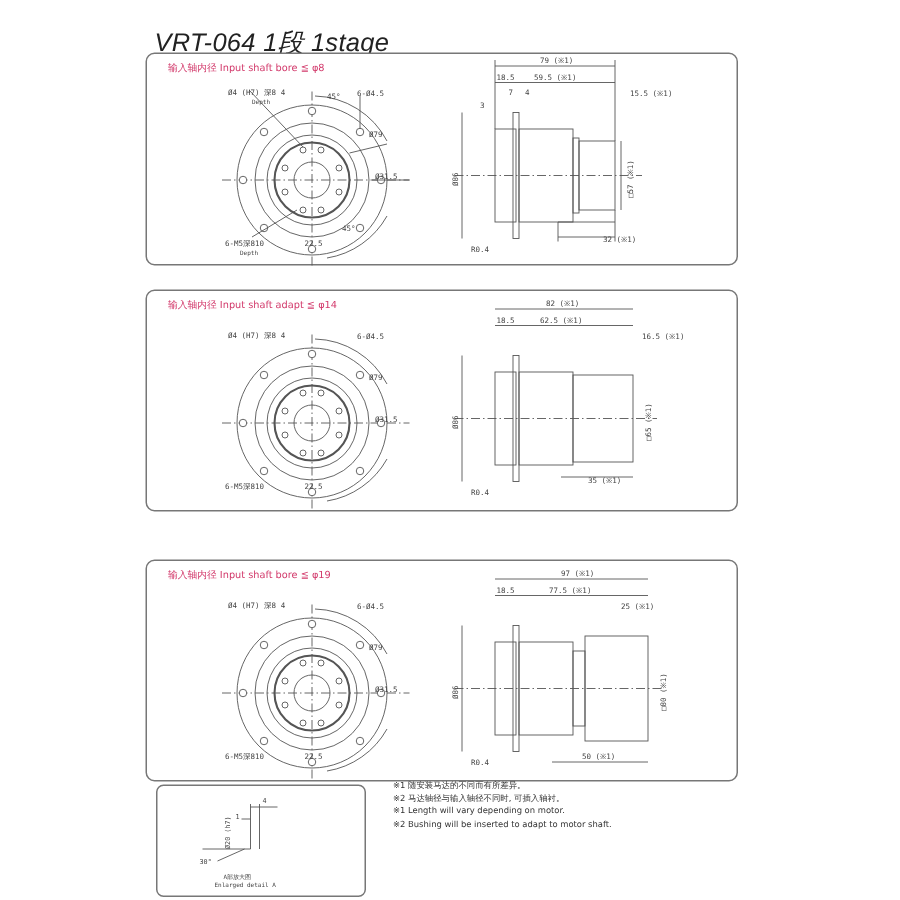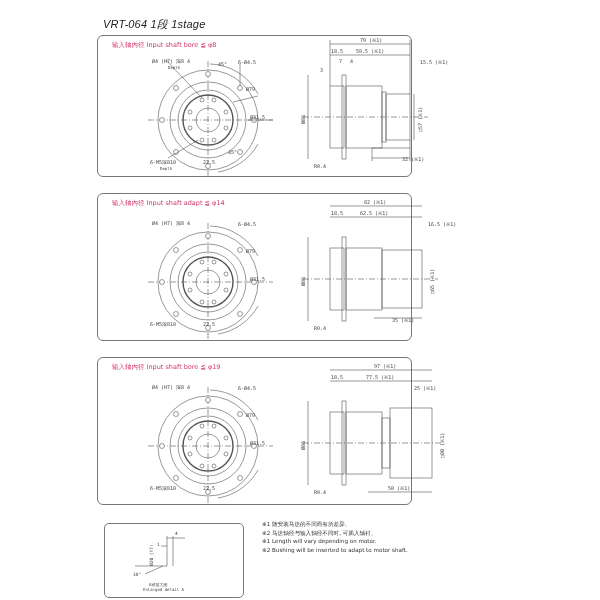--- a/index.html
+++ b/index.html
@@ -1,18 +1,18 @@
 <!DOCTYPE html>
 <html><head>
 <meta charset="utf-8">
 <style>
   html,body{margin:0;padding:0;background:#fff;}
   body{width:600px;height:600px;position:relative;overflow:hidden;font-family:"DejaVu Sans",sans-serif;}
-  .title{position:absolute;left:103px;top:17px;font-family:"Liberation Sans",sans-serif;font-style:italic;font-size:11px;color:#222;letter-spacing:0.2px;}
-  .panel{position:absolute;left:97px;width:315px;border:1px solid #777;border-radius:6px;background:#fff;box-sizing:border-box;padding-left:23px;}
+  .title{position:absolute;left:103px;top:17px;font-family:"Liberation Sans",sans-serif;font-style:italic;font-size:17px;color:#222;letter-spacing:0.2px;}
+  .panel{position:absolute;left:97px;width:395px;border:1px solid #777;border-radius:6px;background:#fff;box-sizing:border-box;padding-left:23px;}
   .panel-label{position:absolute;left:14px;top:5px;font-size:6.5px;color:#d2386a;white-space:nowrap;}
   .panel svg{position:absolute;left:0;top:0;}
   .notepanel{position:absolute;left:104px;top:523px;width:140px;height:75px;border:1px solid #777;border-radius:5px;box-sizing:border-box;}
   .notes{position:absolute;left:262px;top:520px;font-size:5.6px;line-height:8.6px;color:#333;}
   .notes div{white-space:nowrap;}
   svg text{font-family:"DejaVu Sans Mono",monospace;fill:#444;}
 </style>
 </head>
 <body>
 
@@ -150,21 +150,21 @@
     <text x="233" y="21" font-size="5">18.5</text>
     <text x="262" y="21" font-size="5">62.5 (※1)</text>
     <text x="330" y="32" font-size="5">16.5 (※1)</text>
     <text x="294" y="128" font-size="5">35 (※1)</text>
     <text x="216" y="136" font-size="5">R0.4</text>
     <text x="0" y="0" font-size="5" transform="translate(207,92) rotate(-90)">Ø86</text>
     <text x="0" y="0" font-size="5" transform="translate(336,100) rotate(-90)">□65 (※1)</text>
   </svg>
 </div>
 
-<div class="panel" style="top:357px;height:148px;">
+<div class="panel" style="top:373px;height:148px;">
   <div class="panel-label">输入轴内径  Input shaft bore  ≦ φ19</div>
   <svg width="395" height="148">
     <g stroke="#555" fill="none" stroke-width="0.6">
       <circle cx="110" cy="88" r="50"></circle>
         <circle cx="110" cy="88" r="38"></circle>
         <circle cx="110" cy="88" r="30"></circle>
       <circle cx="110" cy="88" r="25" stroke-width="1.4"></circle>
         <circle cx="110" cy="88" r="12"></circle>
       <line x1="50" y1="88" x2="175" y2="88" stroke-dasharray="6 2 1 2"></line>
         <line x1="110" y1="29" x2="110" y2="146" stroke-dasharray="6 2 1 2"></line>

